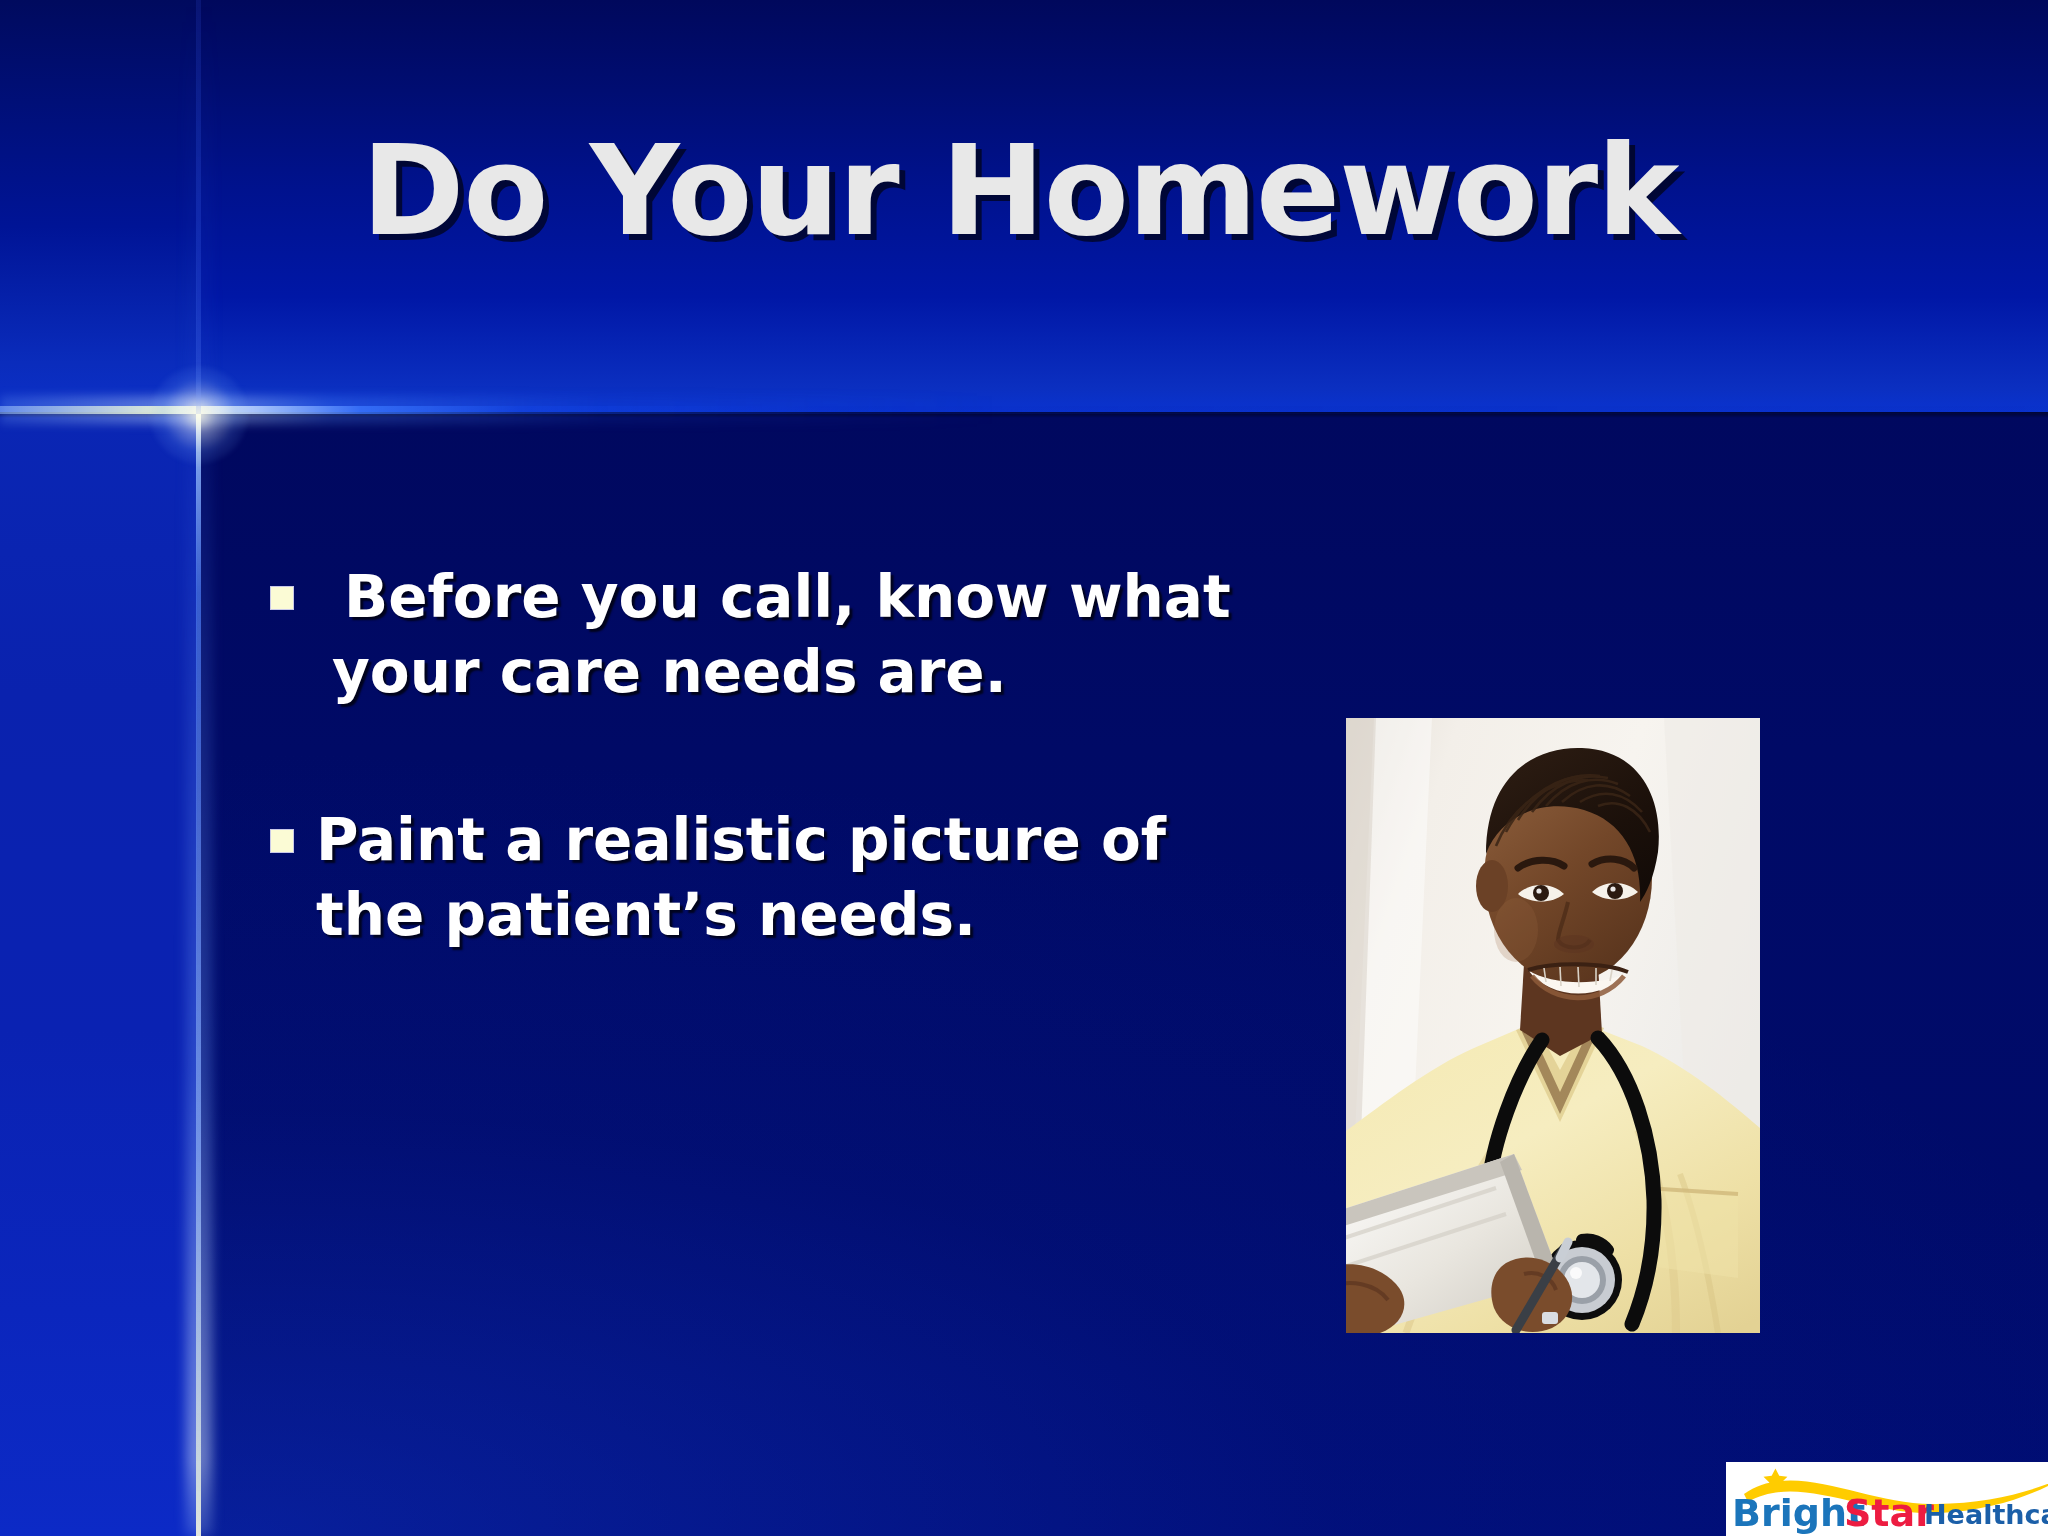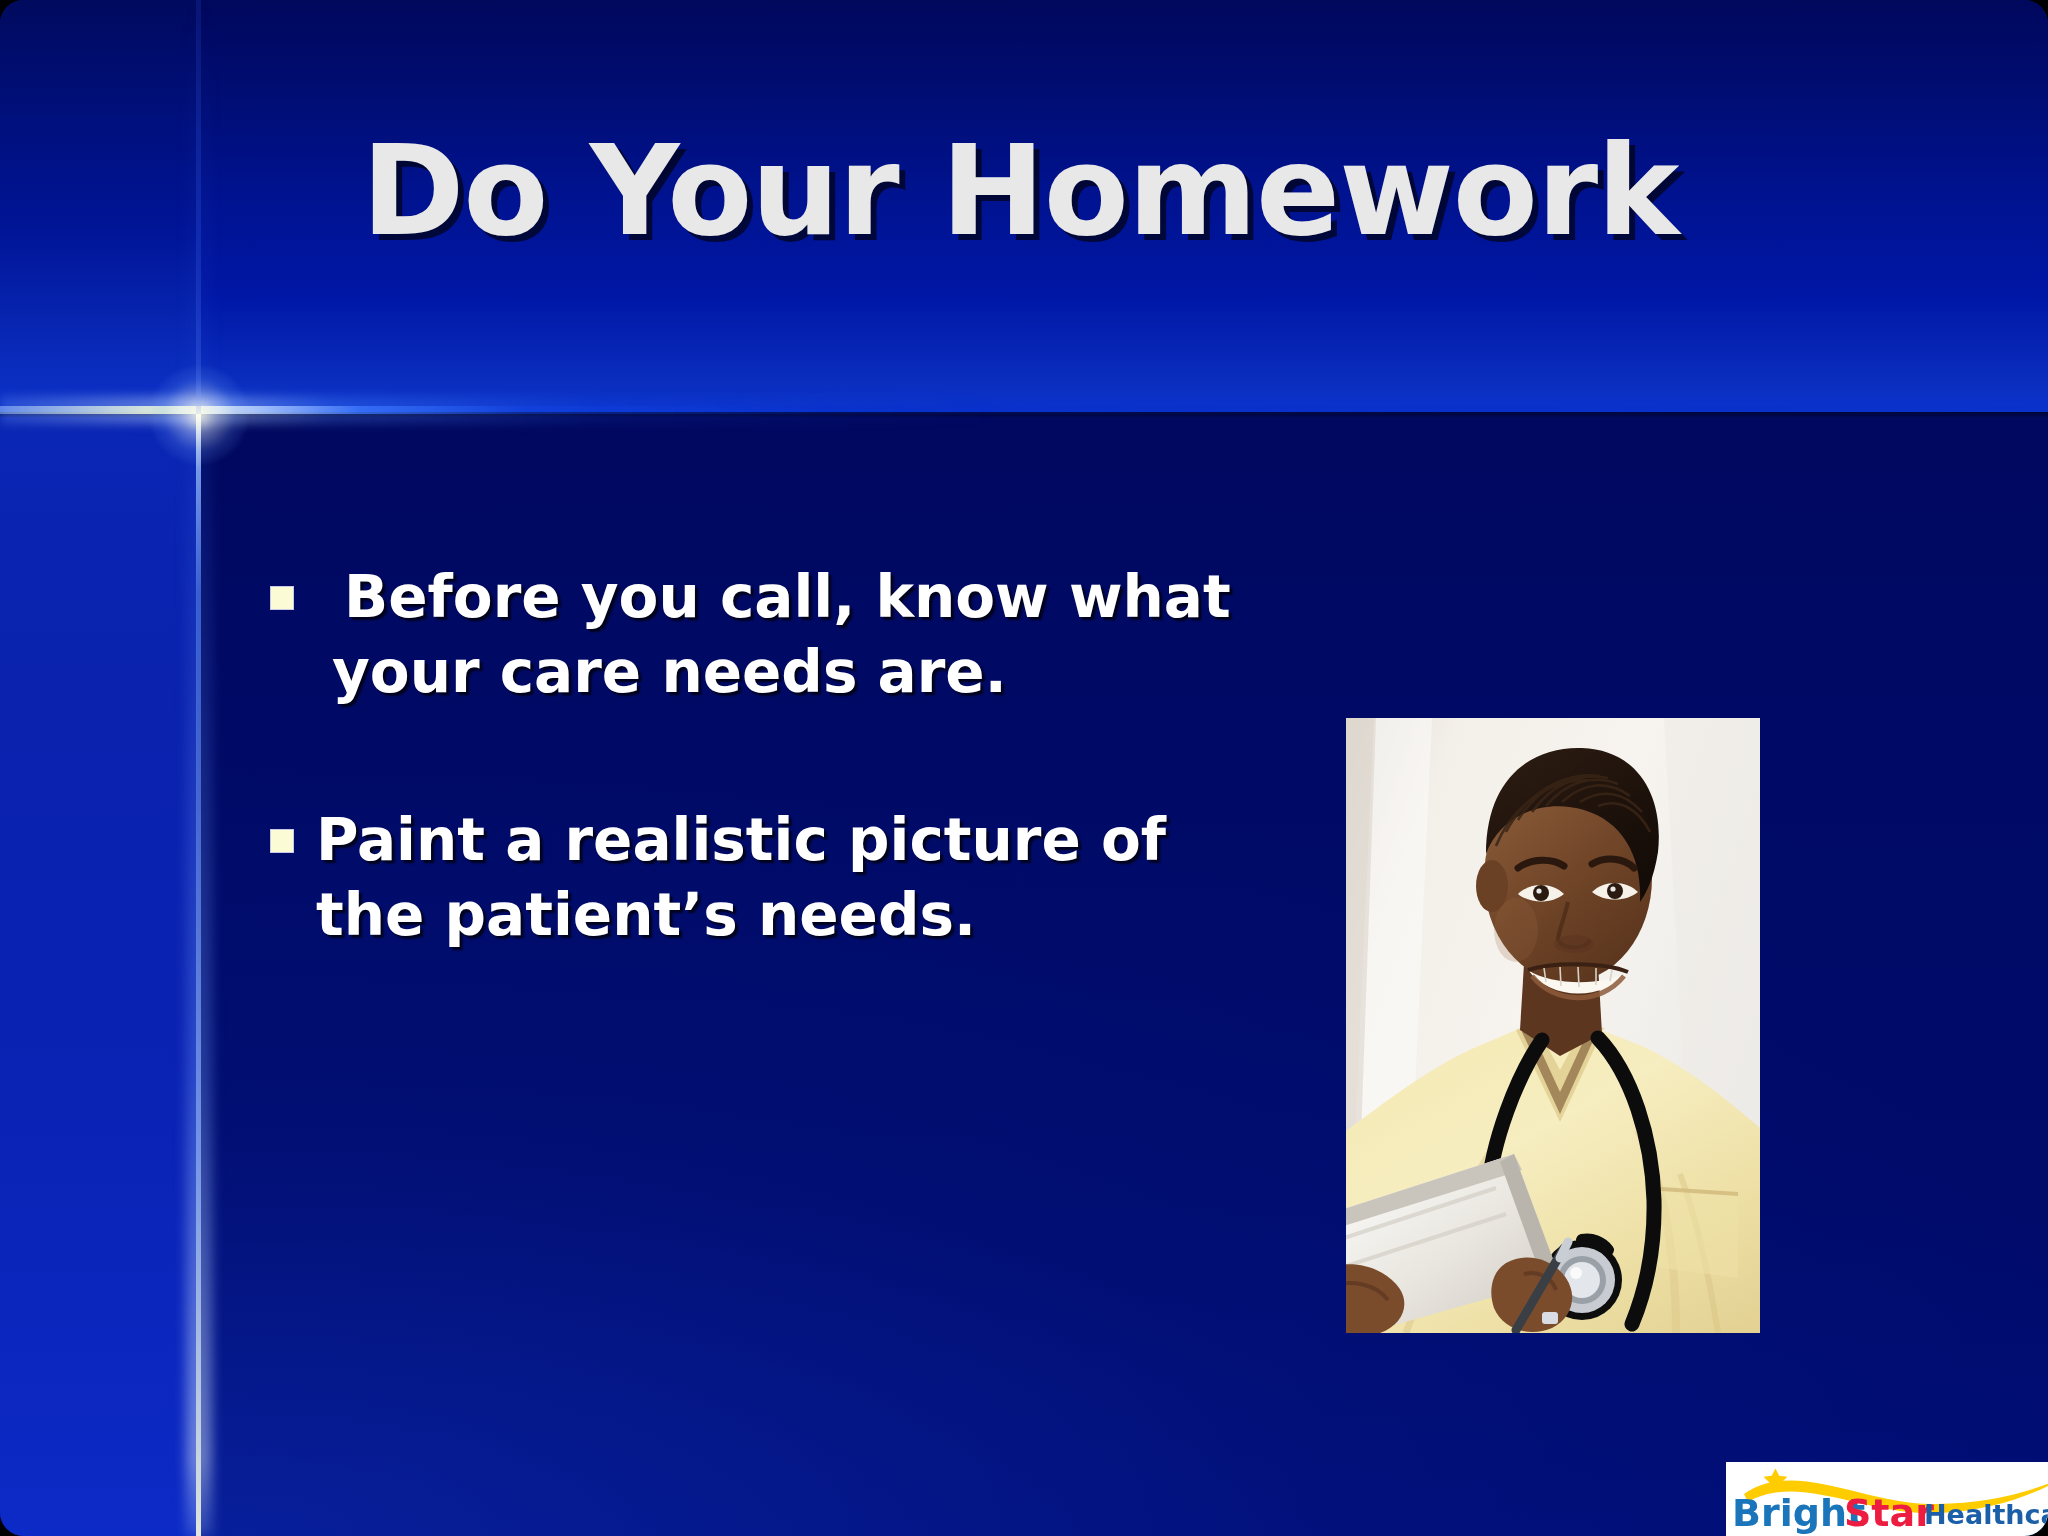--- a/index.html
+++ b/index.html
@@ -7,21 +7,20 @@
     padding: 0;
     background: #000;
   }
   #slide {
     position: relative;
     width: 2048px;
     height: 1536px;
     overflow: hidden;
     font-family: "DejaVu Sans", "Liberation Sans", sans-serif;
     background: #000b66;
-    border-radius: 24px;
   }
 
   
   .bg-base {
     position: absolute;
     inset: 0;
     background: linear-gradient(180deg,
         #000a5e 0%,
         #00106e 18%,
         #00158a 34%,

